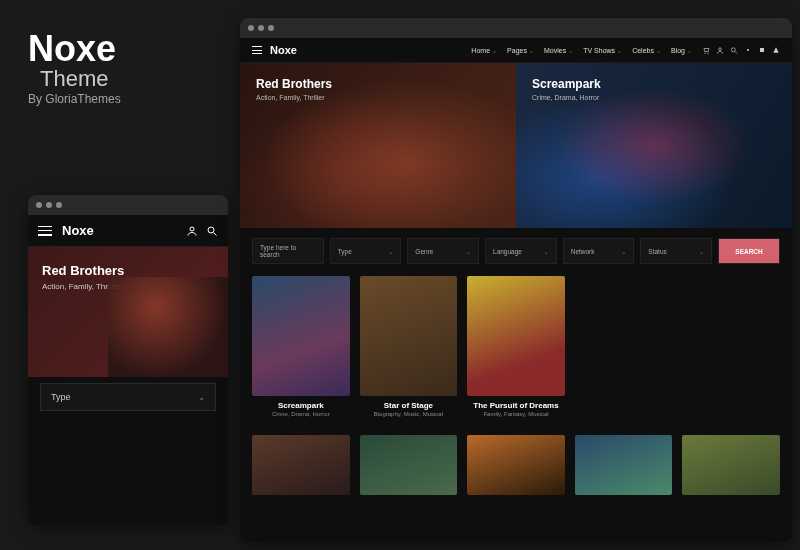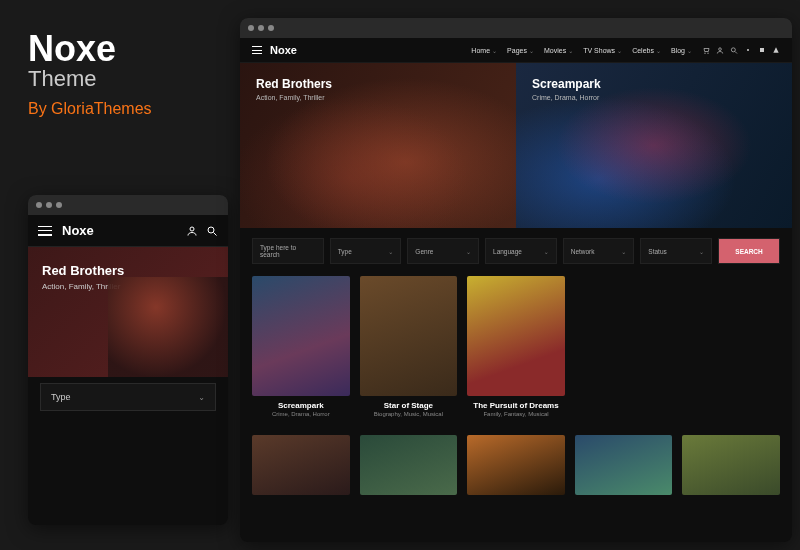--- a/index.html
+++ b/index.html
@@ -1,21 +1,21 @@
 <!DOCTYPE html>
 <html><head>
 <meta charset="utf-8">
 <style>
 * { margin: 0; padding: 0; box-sizing: border-box; }
 body { background: #1a1a1a; font-family: -apple-system, BlinkMacSystemFont, 'Segoe UI', Arial, sans-serif; width: 800px; height: 550px; overflow: hidden; position: relative; color: #fff; }
 
 .promo { position: absolute; left: 28px; top: 28px; }
 .promo-title { font-size: 36px; font-weight: 700; color: #fff; }
-.promo-sub { font-size: 22px; font-weight: 300; color: #ccc; margin-top: -4px; }
-.promo-by { font-size: 16px; color: #f97316; margin-top: 8px; }
+.promo-sub { font-size: 22px; font-weight: 300; color: #ccc; margin-top: -4px; text-align: center; }
+.promo-by { font-size: 12px; color: #a3a3a3; }
 
 .window { position: absolute; background: #0e0e0e; border-radius: 8px; overflow: hidden; box-shadow: 0 4px 20px rgba(0,0,0,0.5); }
 .titlebar { height: 20px; background: #2a2a2a; display: flex; align-items: center; padding: 0 8px; gap: 4px; }
 .dot { width: 6px; height: 6px; border-radius: 50%; background: #888; }
 
 
 .mobile { left: 28px; top: 195px; width: 200px; height: 330px; }
 .m-header { display: flex; align-items: center; padding: 8px 10px; border-bottom: 1px solid #222; }
 .m-burger { width: 14px; height: 10px; display: flex; flex-direction: column; justify-content: space-between; }
 .m-burger span { height: 1.5px; background: #fff; }

